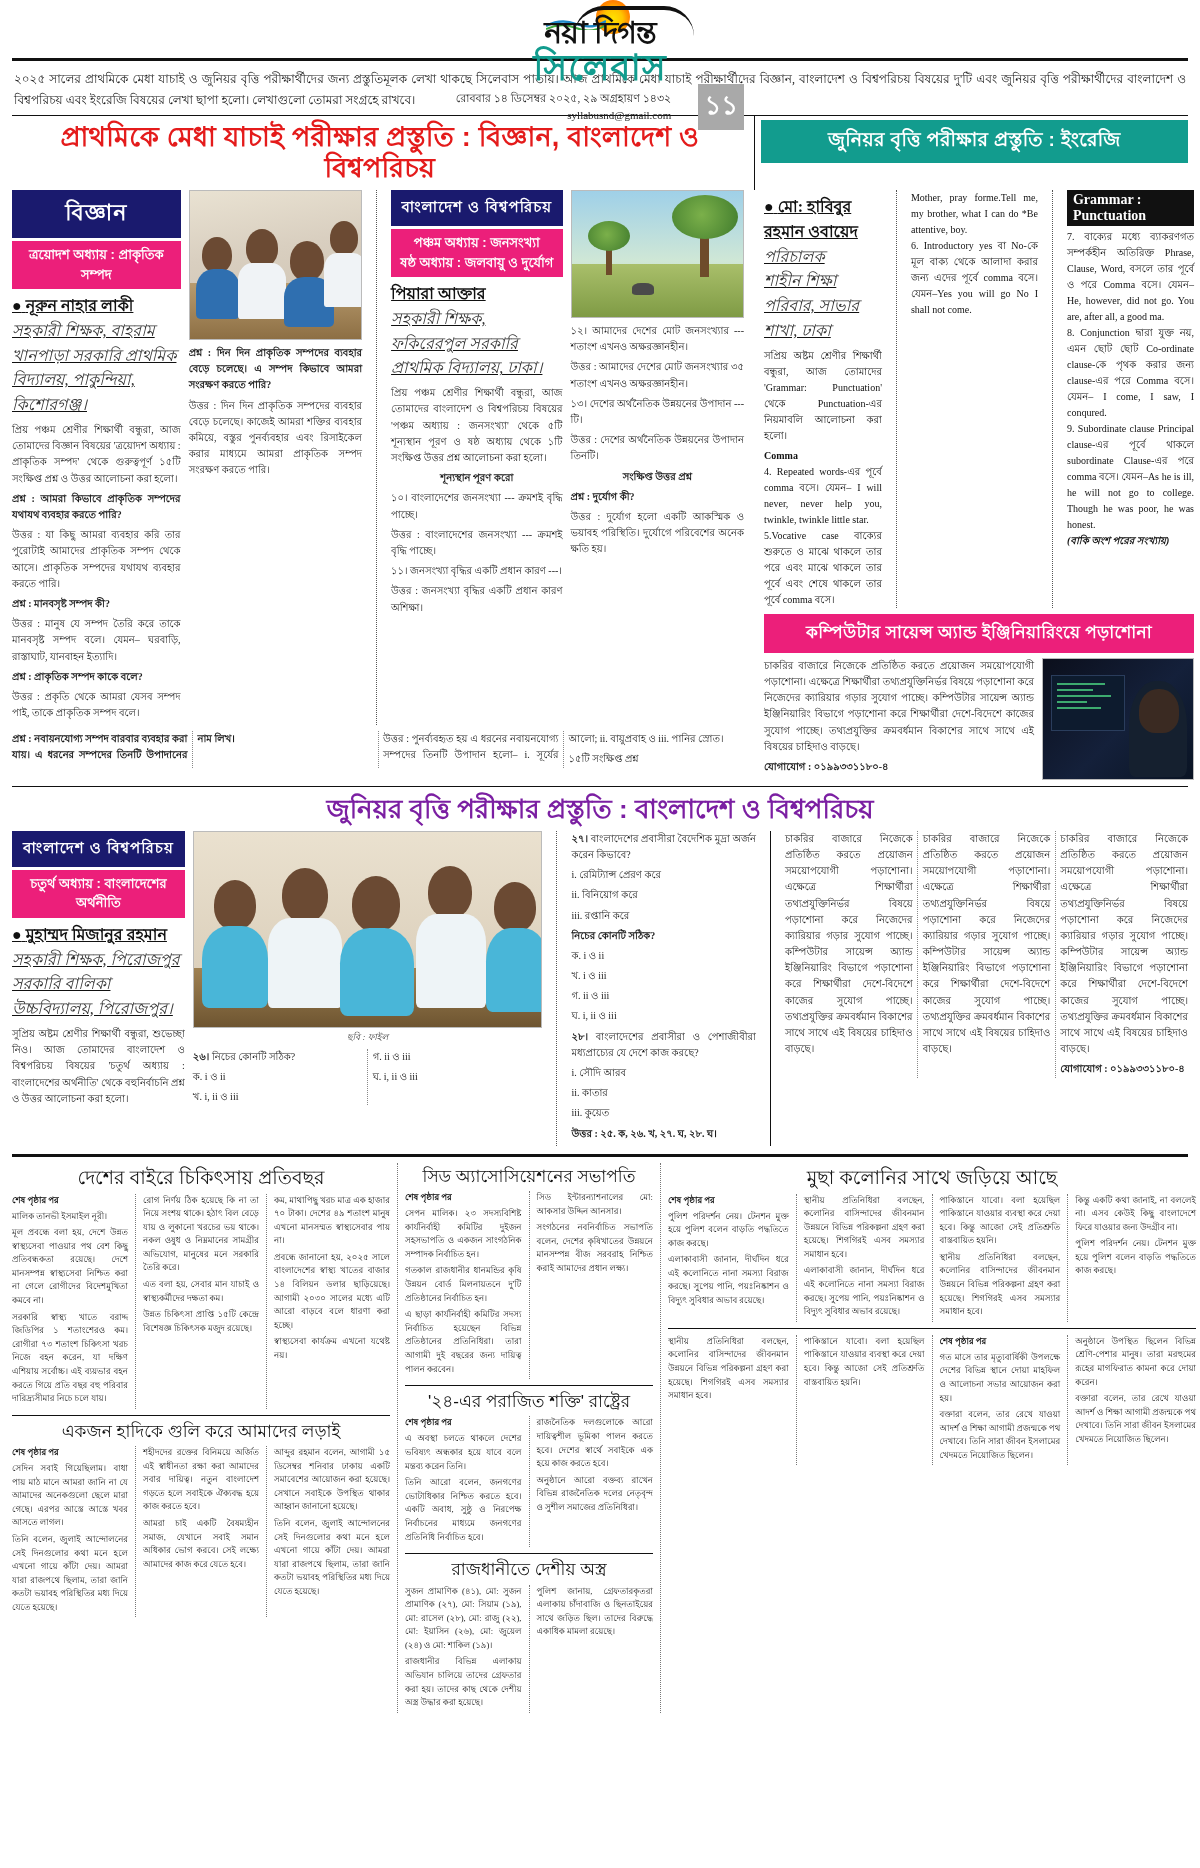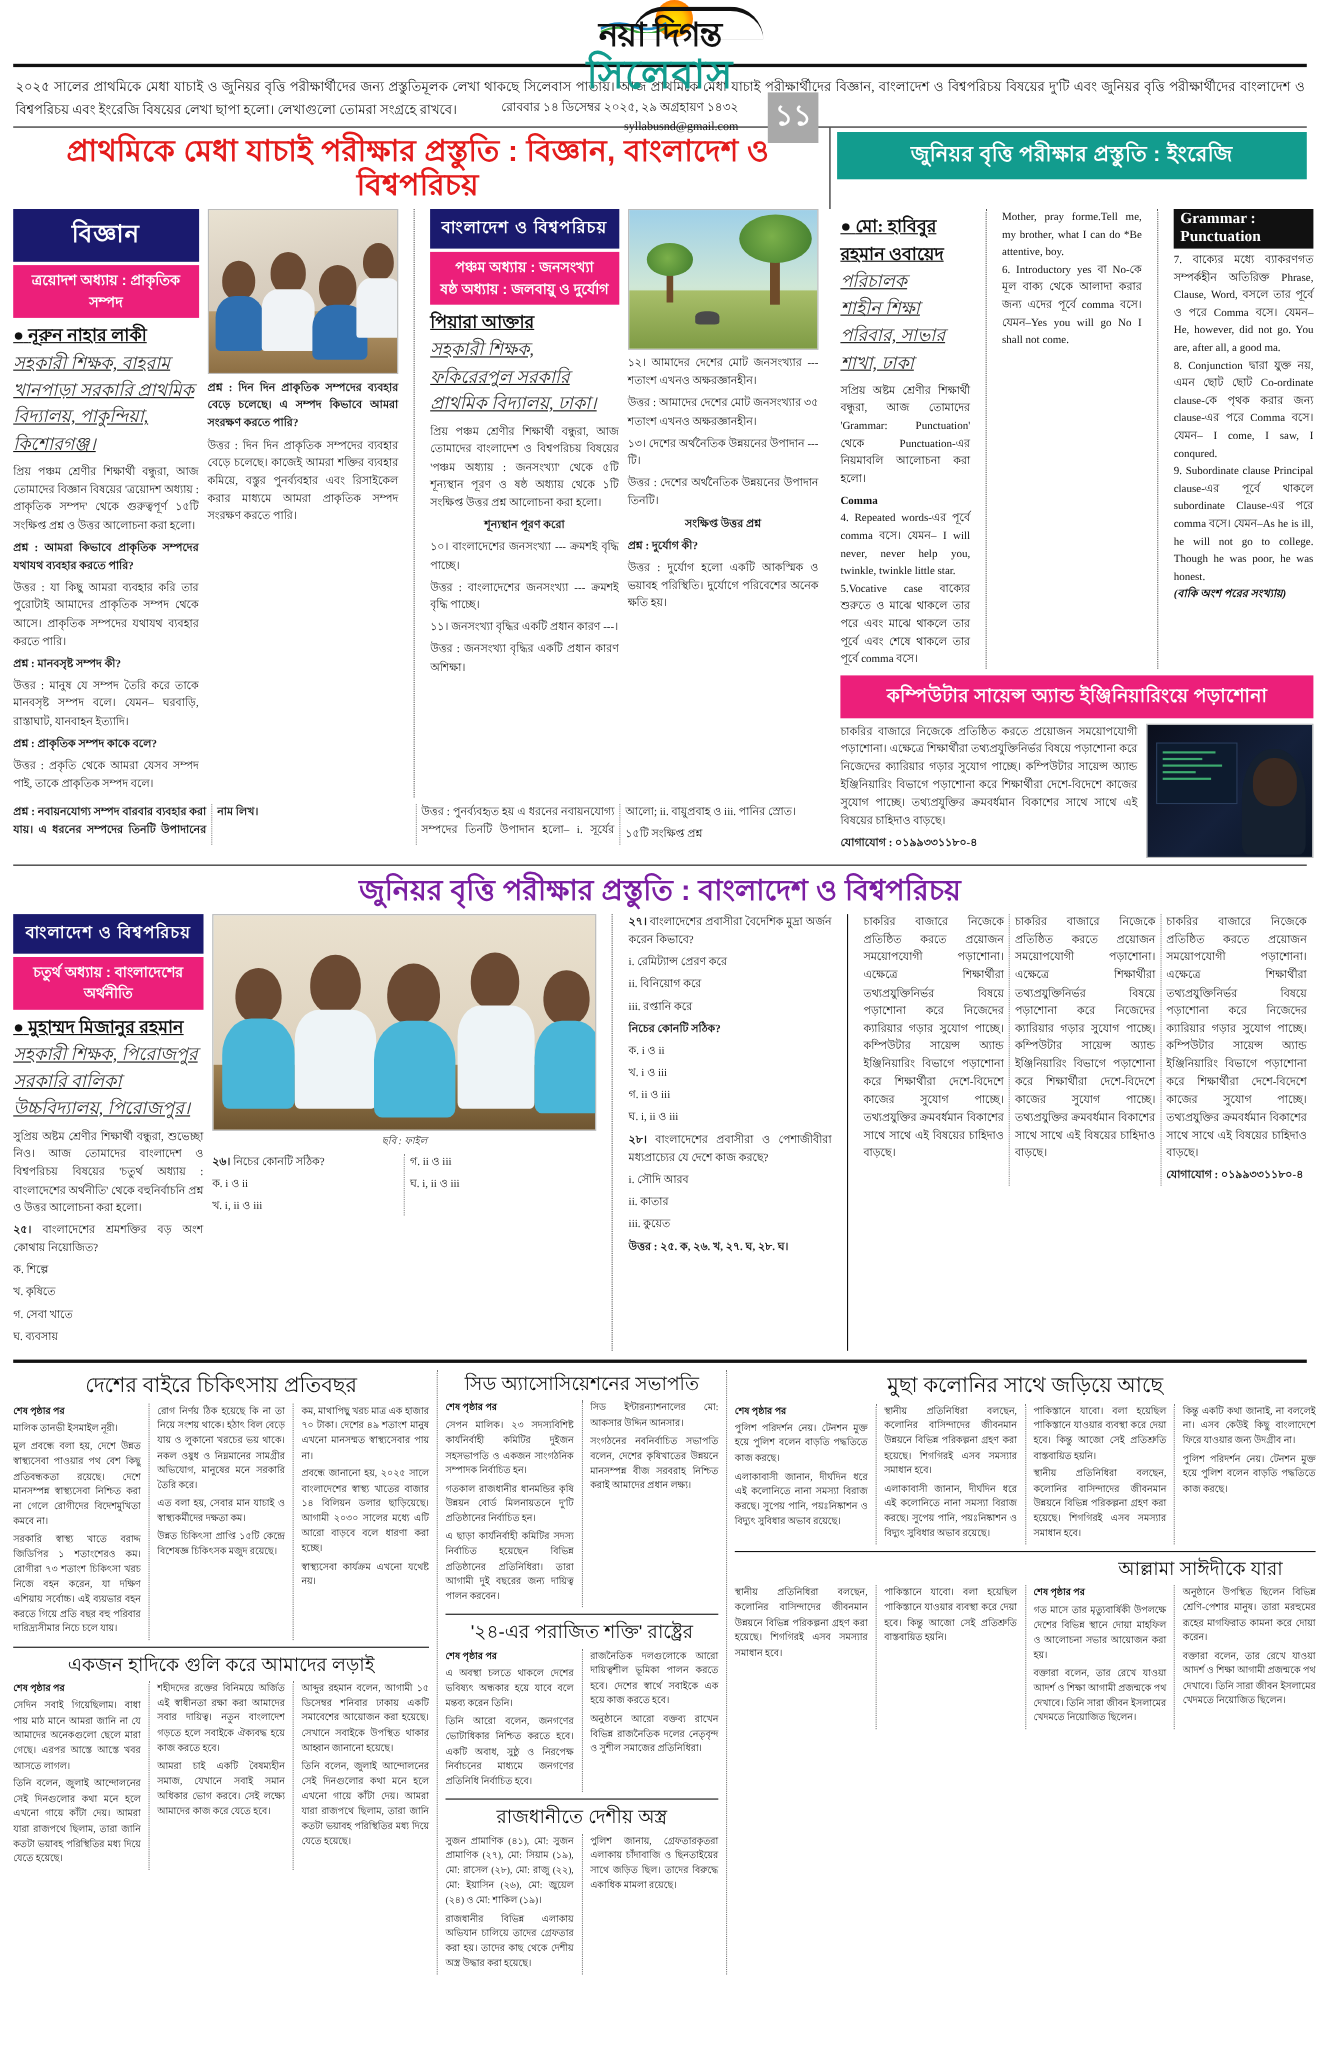--- a/index.html
+++ b/index.html
@@ -371,28 +371,20 @@
   <div style="display:flex;margin:0 12px;gap:8px;">
 
     <div style="width:178px;">
       <div class="subject-banner" style="font-size:15px;">বাংলাদেশ ও বিশ্বপরিচয়</div>
       <div class="chapter-banner">চতুর্থ অধ্যায় : বাংলাদেশের অর্থনীতি</div>
       <div class="byline">
         <span class="dot">●</span> <span class="nm">মুহাম্মদ মিজানুর রহমান</span><br>
         <span class="it">সহকারী শিক্ষক, পিরোজপুর সরকারি বালিকা উচ্চবিদ্যালয়, পিরোজপুর।</span>
       </div>
       <div class="bodytext">সুপ্রিয় অষ্টম শ্রেণীর শিক্ষার্থী বন্ধুরা, শুভেচ্ছা নিও। আজ তোমাদের বাংলাদেশ ও বিশ্বপরিচয় বিষয়ের 'চতুর্থ অধ্যায় : বাংলাদেশের অর্থনীতি' থেকে বহুনির্বাচনি প্রশ্ন ও উত্তর আলোচনা করা হলো।</div>
-      <div class="bodytext" style="margin-top:4px;">
-        <p><b>২৫।</b>
-           <span>বাংলাদেশের শ্রমশক্তির বড় অংশ কোথায় নিয়োজিত?</span></p>
-        <p>ক. শিল্পে</p>
-        <p>খ. কৃষিতে</p>
-        <p>গ. সেবা খাতে</p>
-        <p>ঘ. ব্যবসায়</p>
-      </div>
     </div>
 
     <div style="width:360px;">
       <div class="photo jr-photo" style="height:195px;">
         <div class="sky"></div>
         <div class="row"></div>
         <div class="head" style="left:20px;top:48px;width:42px;height:50px;"></div>
         <div class="uni" style="left:8px;top:94px;width:66px;height:82px;background:#49b6d8;"></div>
         <div class="head" style="left:88px;top:36px;width:46px;height:54px;"></div>
         <div class="uniw" style="left:74px;top:86px;width:74px;height:90px;background:#eef4f7;"></div>
@@ -598,21 +590,20 @@
           <div class="dot-v"></div>
           <div style="width:122px;">
             <div class="tiny">
               <p>কিন্তু একটি কথা জানাই, না বললেই না। এসব কেউই কিছু বাংলাদেশে ফিরে যাওয়ার জন্য উদগ্রীব না।</p>
               <p>পুলিশ পরিদর্শন নেয়। টেনশন মুক্ত হয়ে পুলিশ বলেন বাড়তি পদ্ধতিতে কাজ করছে।</p>
             </div>
           </div>
         </div>
 
         <div class="sep-h"></div>
-        <div class="news-head sm" style="text-align:right;padding-right:30px;">আল্লামা সাঈদীকে যারা</div>
         <div style="display:flex;">
           <div style="width:122px;">
             <div class="tiny">
               <p>স্থানীয় প্রতিনিধিরা বলছেন, কলোনির বাসিন্দাদের জীবনমান উন্নয়নে বিভিন্ন পরিকল্পনা গ্রহণ করা হয়েছে। শিগগিরই এসব সমস্যার সমাধান হবে।</p>
             </div>
           </div>
           <div class="dot-v"></div>
           <div style="width:122px;">
             <div class="tiny">
               <p>পাকিস্তানে যাবো। বলা হয়েছিল পাকিস্তানে যাওয়ার ব্যবস্থা করে দেয়া হবে। কিন্তু আজো সেই প্রতিশ্রুতি বাস্তবায়িত হয়নি।</p>

